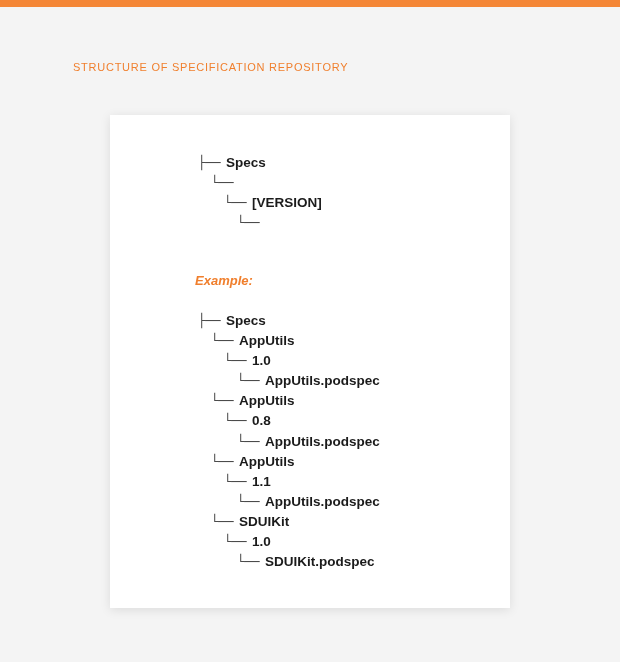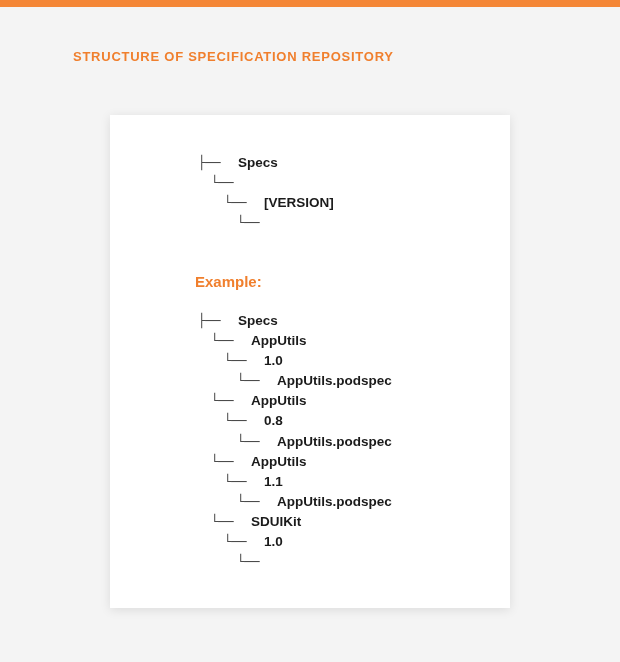--- a/index.html
+++ b/index.html
@@ -18,23 +18,23 @@
     position: absolute;
     top: 0;
     left: 0;
     width: 620px;
     height: 7px;
     background: #f48636;
   }
   #page-title {
     position: absolute;
     left: 73px;
-    top: 49px;
-    font-size: 13px;
-    font-weight: bold;
+    top: 61px;
+    font-size: 11px;
+    font-weight: normal;
     color: #f07f2d;
     letter-spacing: 0.75px;
     text-transform: uppercase;
     white-space: nowrap;
   }
   #card {
     position: absolute;
     left: 110px;
     top: 115px;
     width: 400px;
@@ -49,22 +49,23 @@
     width: 100%;
   }
   #tree-schema {
     left: 88px;
     top: 38px;
   }
   #example-label {
     position: absolute;
     left: 85px;
     top: 158px;
-    font-size: 15px;
+    font-size: 13px;
     font-weight: bold;
+    font-style: italic;
     color: #f07f2d;
     white-space: nowrap;
   }
   #tree-example {
     left: 88px;
     top: 196px;
   }
   .tree-row {
     display: flex;
     align-items: baseline;
@@ -78,21 +79,21 @@
     line-height: 20.1px;
     flex: 0 0 auto;
     letter-spacing: -0.5px;
   }
   .node-label {
     font-family: "Liberation Sans", sans-serif;
     font-size: 13.5px;
     font-weight: bold;
     color: #1b1b1b;
     line-height: 20.1px;
-    margin-left: 18px;
+    margin-left: 6px;
     flex: 0 0 auto;
   }
   .d0 { margin-left: 0px; }
   .d1 { margin-left: 13px; }
   .d2 { margin-left: 26px; }
   .d3 { margin-left: 39px; }
 </style>
 </head>
 <body>
 
@@ -165,16 +166,17 @@
       <div class="tree-row">
         <span class="connector d1">└──</span>
         <span class="node-label">SDUIKit</span>
       </div>
       <div class="tree-row">
         <span class="connector d2">└──</span>
         <span class="node-label">1.0</span>
       </div>
       <div class="tree-row">
         <span class="connector d3">└──</span>
+        <span class="node-label">SDUIKit.podspec</span>
       </div>
     </div>
 
 </div>
 
 </body></html>

